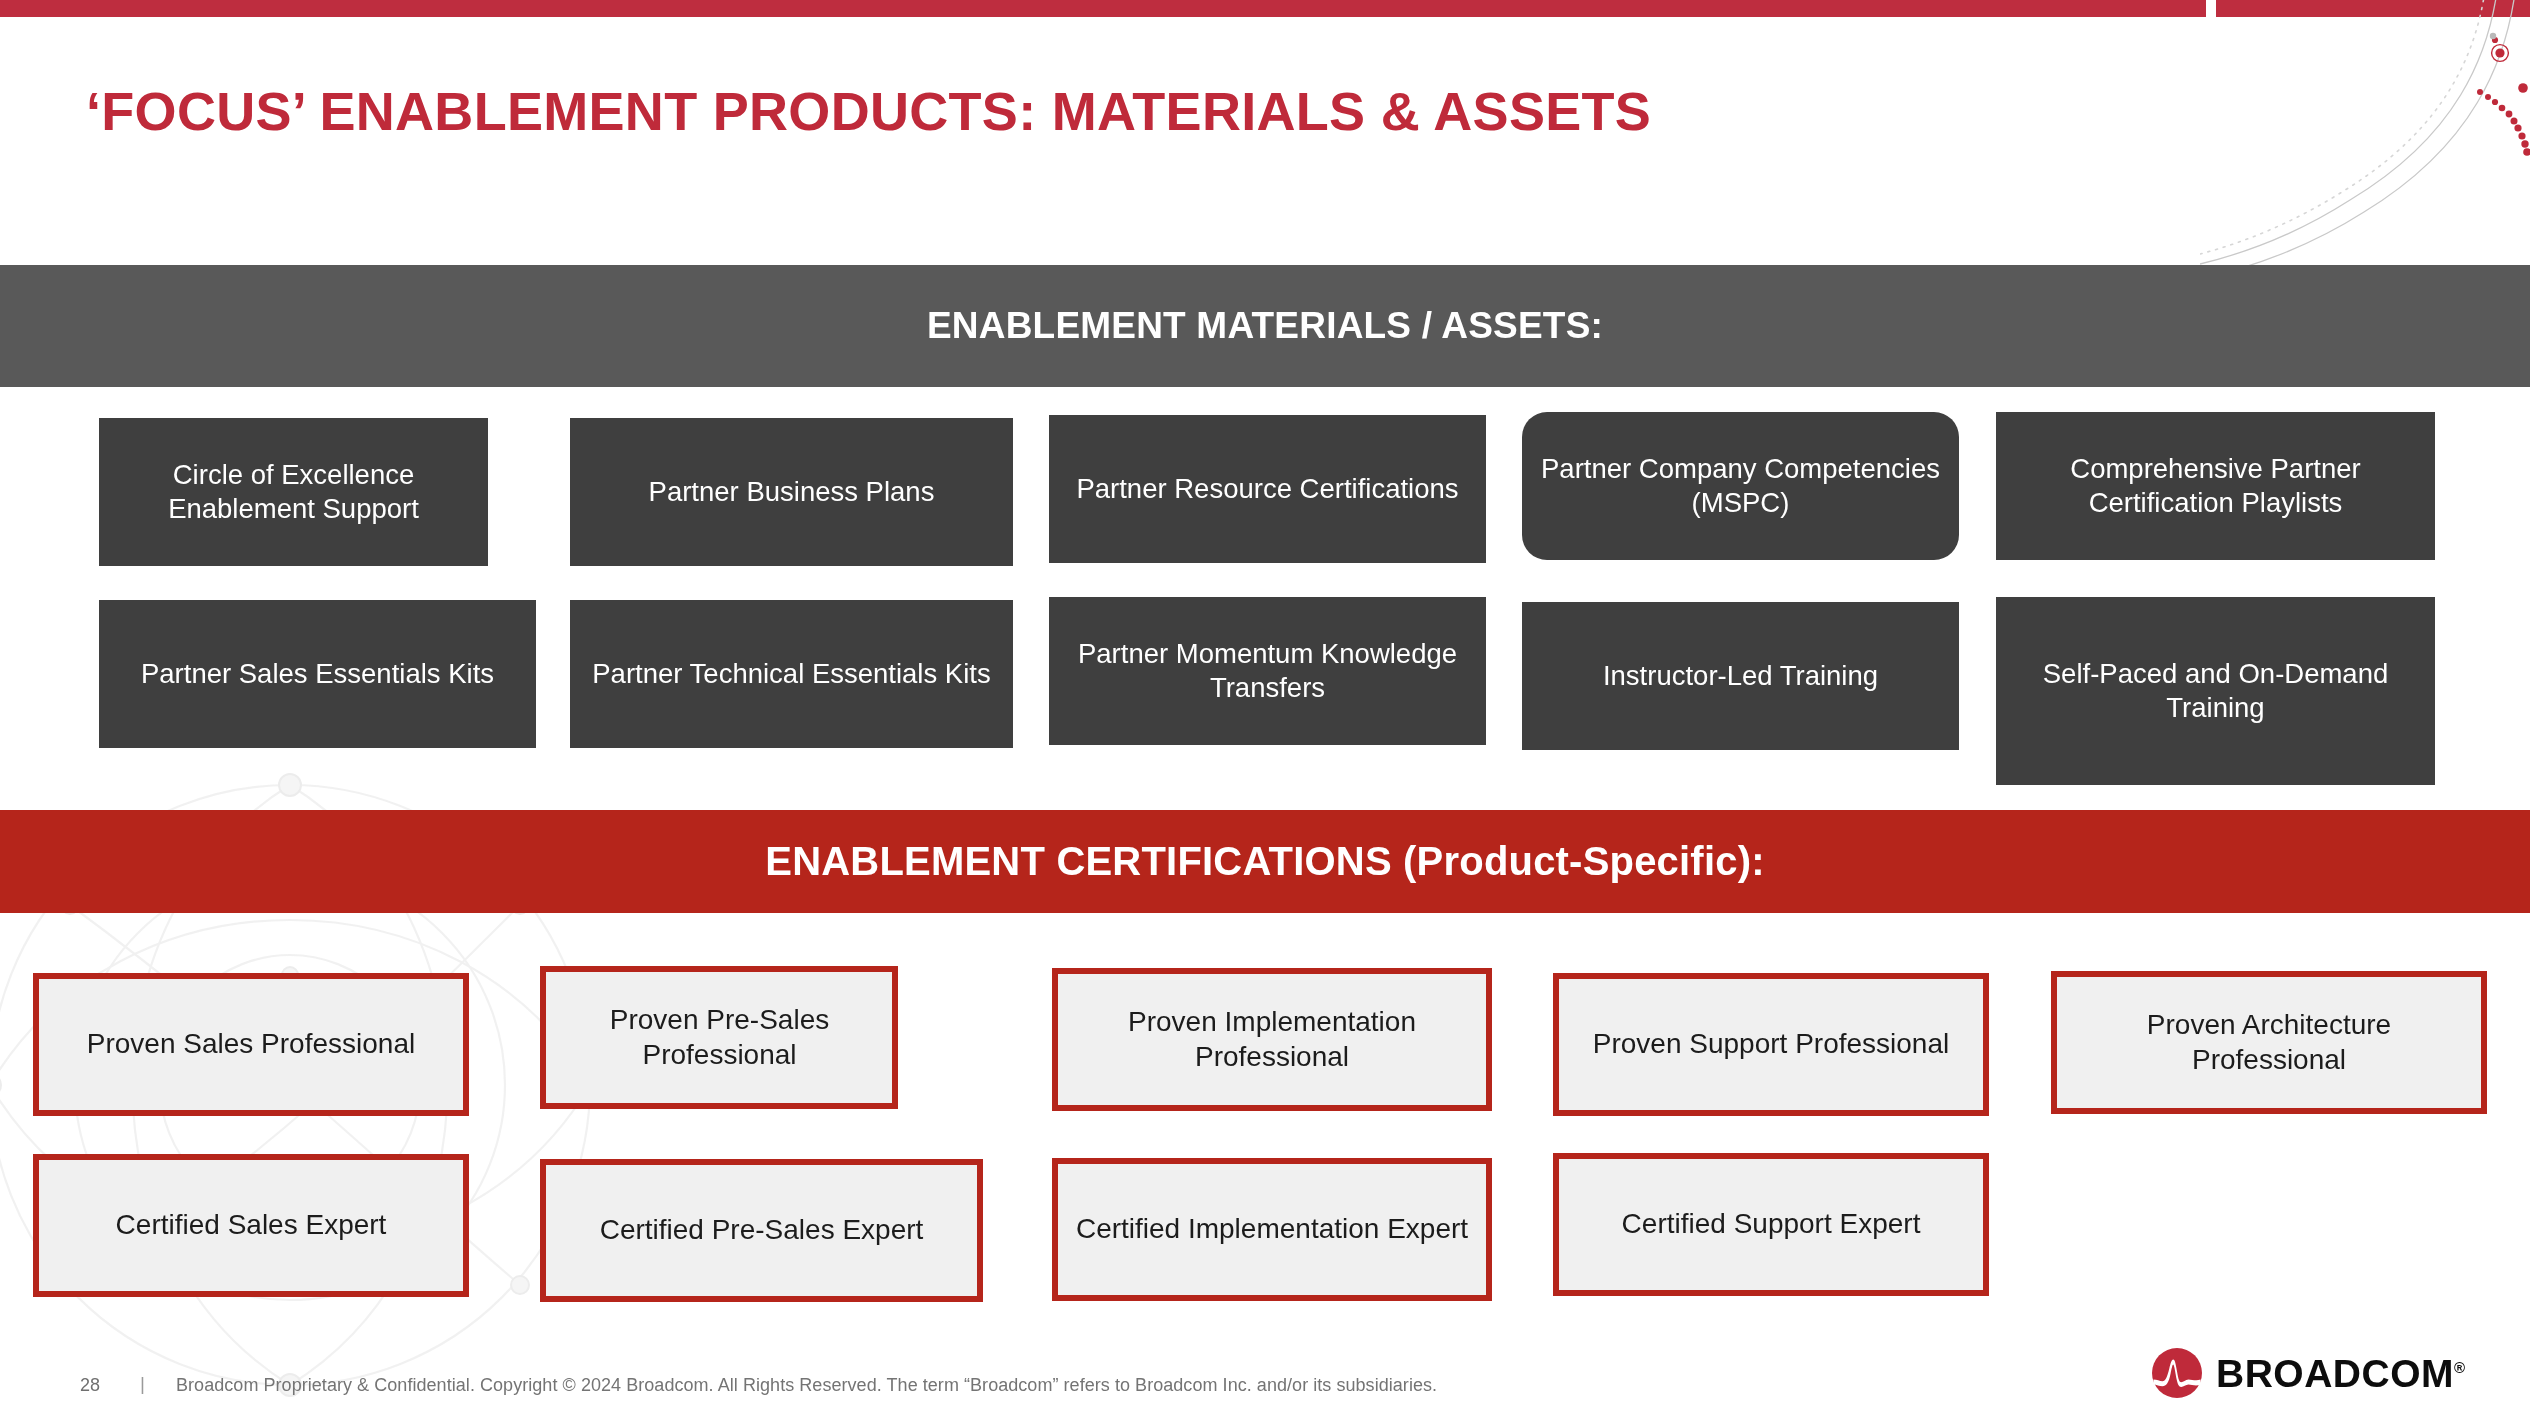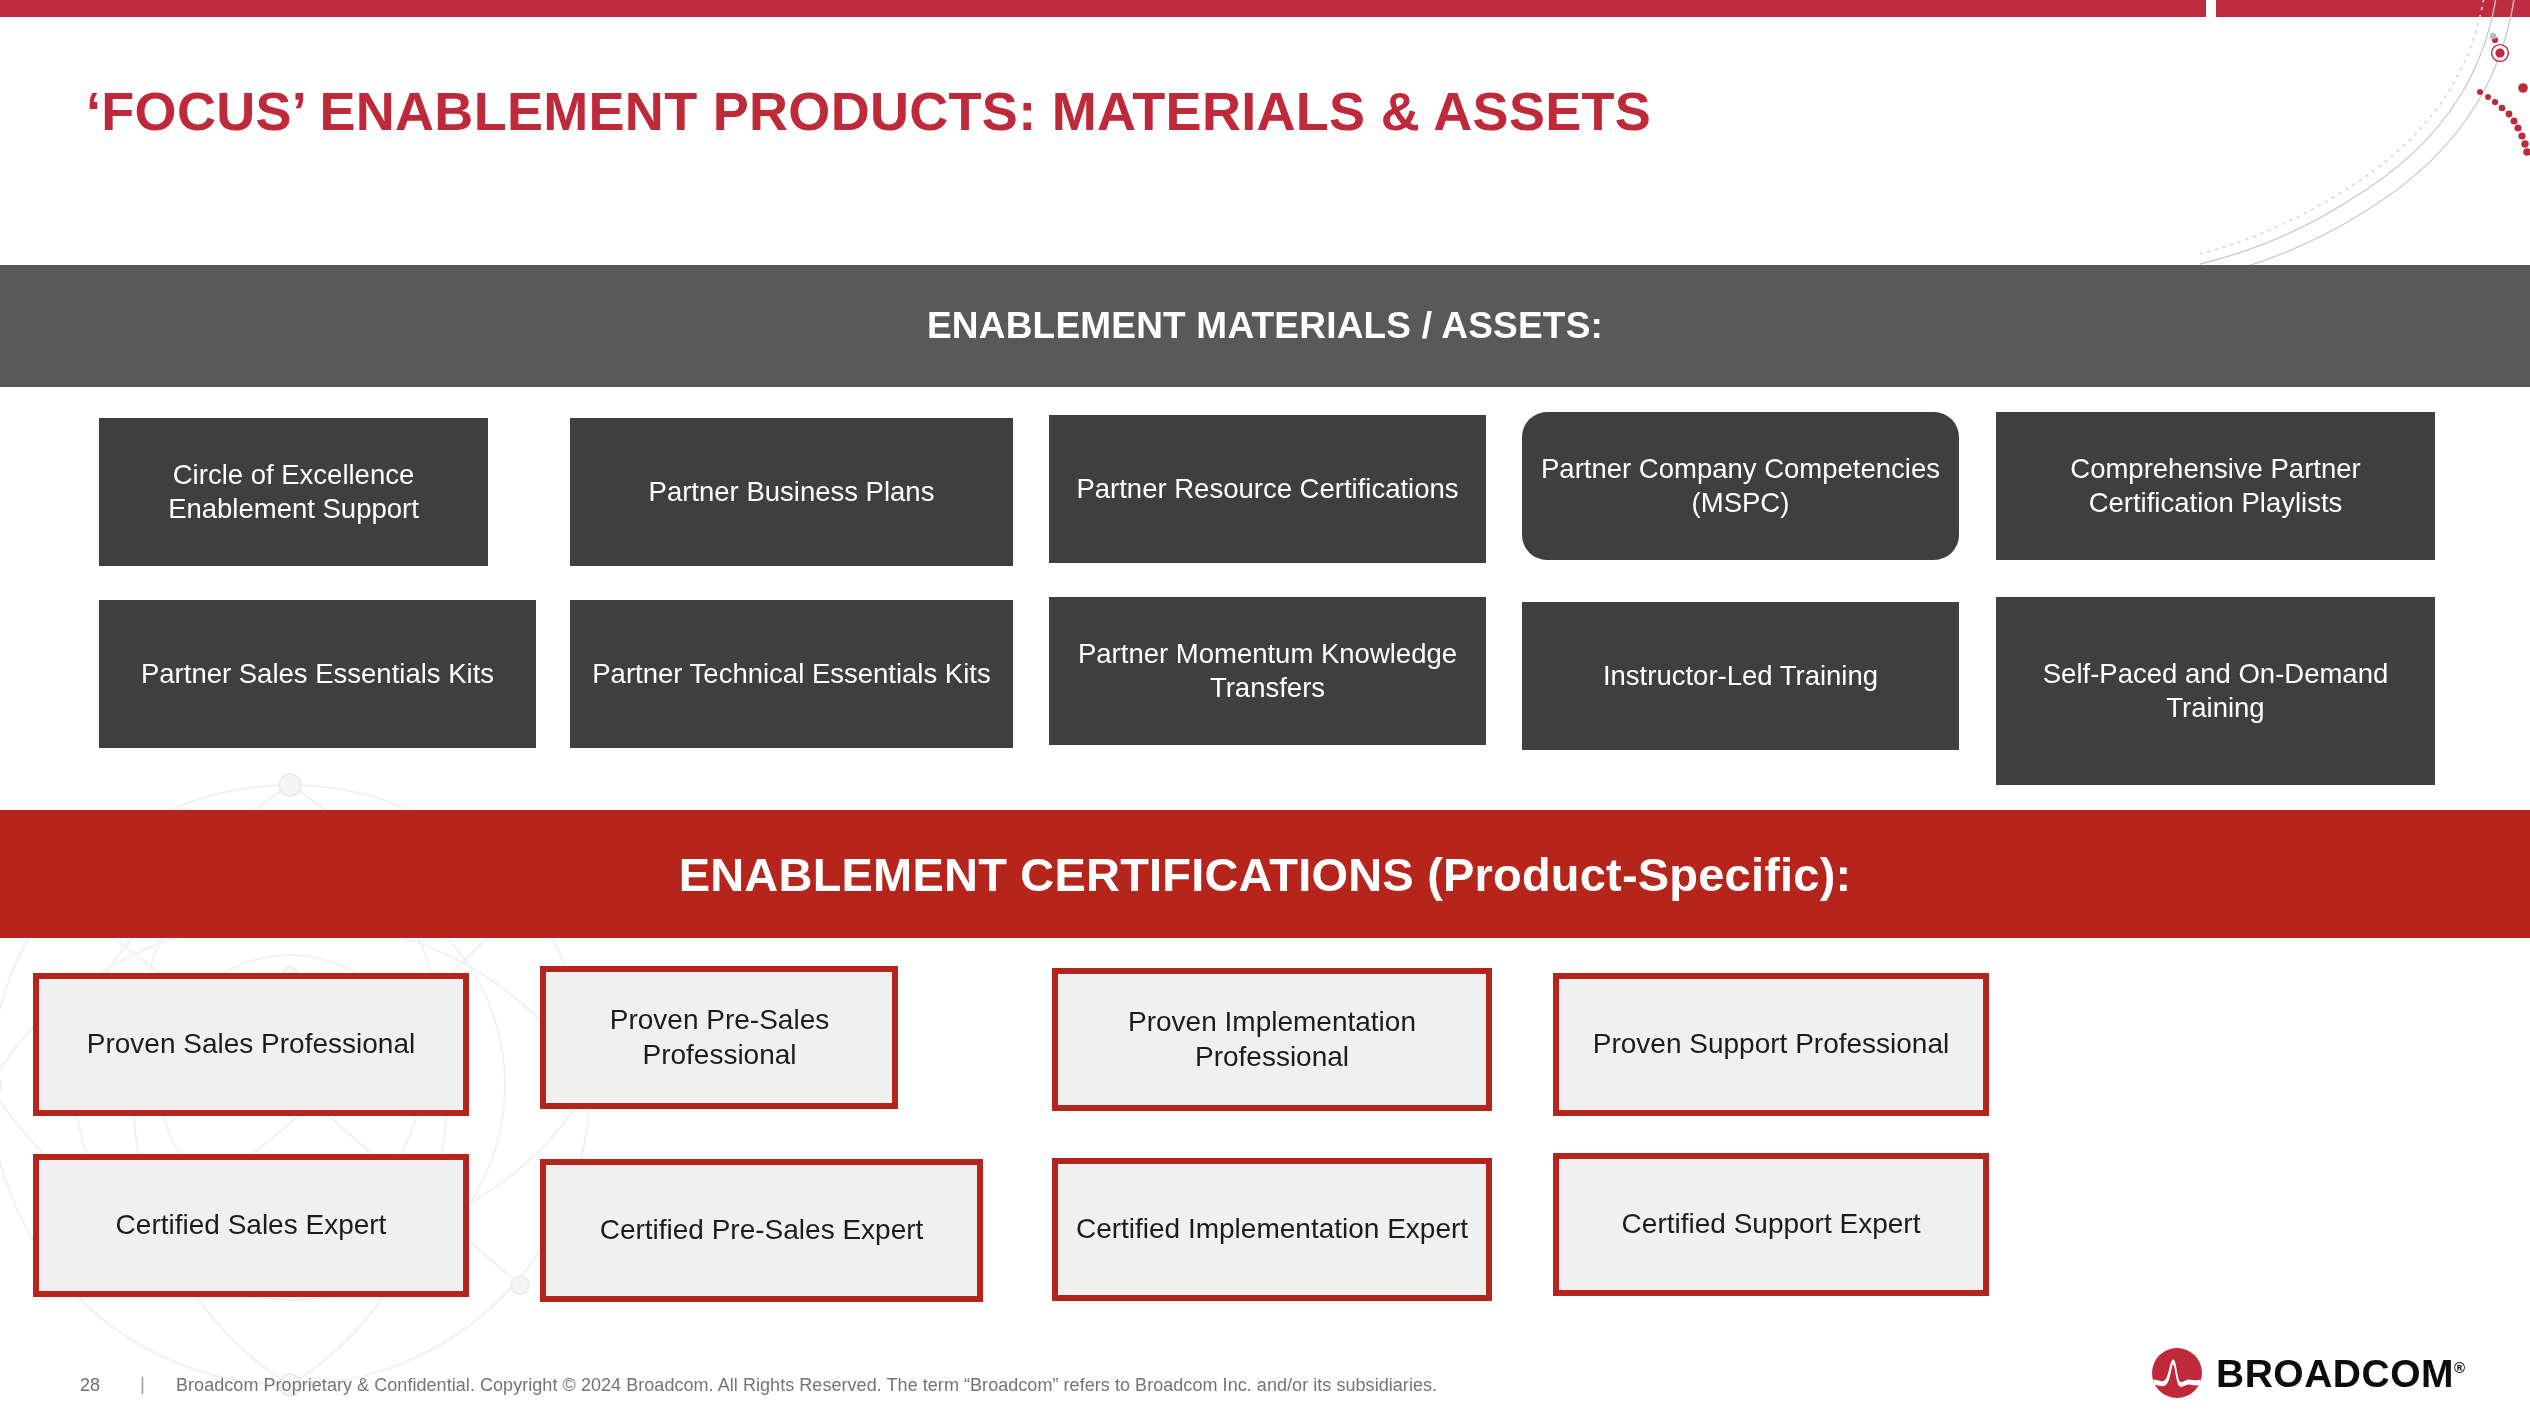--- a/index.html
+++ b/index.html
@@ -27,21 +27,21 @@
     letter-spacing:.3px;line-height:1.1;white-space:nowrap;
   }
 
   
   .band{
     position:absolute;left:0;width:2530px;
     display:flex;align-items:center;justify-content:center;
     color:#ffffff;font-weight:bold;letter-spacing:.2px;
   }
   .band-materials{top:265px;height:122px;background:#595959;font-size:37px;text-align:right;}
-  .band-certs{top:810px;height:128px;background:#b5251b;font-size:47px;justify-content:center;}
+  .band-certs{top:810px;height:103px;background:#b5251b;font-size:40px;justify-content:center;}
 
   
   .dark-box{
     position:absolute;background:#3f3f3f;color:#ffffff;
     display:flex;align-items:center;justify-content:center;text-align:center;
     font-size:27.5px;line-height:1.22;padding:0 10px;box-sizing:border-box;
   }
 
   
   .cert-box{
@@ -153,20 +153,21 @@
   <div class="dark-box" style="left:1996px;top:597px;width:439px;height:188px;">Self-Paced and On-Demand Training</div>
 
   <div class="band band-certs">
     <span>ENABLEMENT CERTIFICATIONS (Product-Specific):</span>
   </div>
 
   <div class="cert-box" style="left:33px;top:973px;width:436px;height:143px;">Proven Sales Professional</div>
   <div class="cert-box" style="left:540px;top:966px;width:358px;height:143px;padding-left:11px;">Proven Pre-Sales Professional</div>
   <div class="cert-box" style="left:1052px;top:968px;width:440px;height:143px;">Proven Implementation Professional</div>
   <div class="cert-box" style="left:1553px;top:973px;width:436px;height:143px;">Proven Support Professional</div>
+  <div class="cert-box" style="left:2051px;top:971px;width:436px;height:143px;">Proven Architecture Professional</div>
 
   <div class="cert-box" style="left:33px;top:1154px;width:436px;height:143px;">Certified Sales Expert</div>
   <div class="cert-box" style="left:540px;top:1159px;width:443px;height:143px;">Certified Pre-Sales Expert</div>
   <div class="cert-box" style="left:1052px;top:1158px;width:440px;height:143px;">Certified Implementation Expert</div>
   <div class="cert-box" style="left:1553px;top:1153px;width:436px;height:143px;">Certified Support Expert</div>
 
   <div class="footer-page">28</div>
   <div class="footer-sep">|</div>
   <div class="footer-copy">Broadcom Proprietary &amp; Confidential. Copyright © 2024 Broadcom. All Rights Reserved. The term “Broadcom” refers to Broadcom Inc. and/or its subsidiaries.</div>
 

